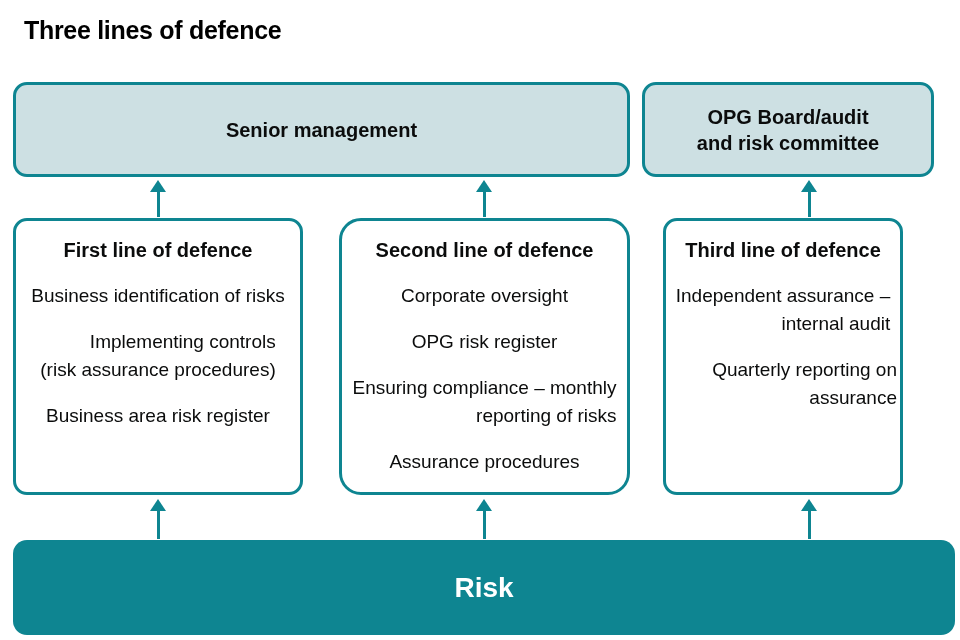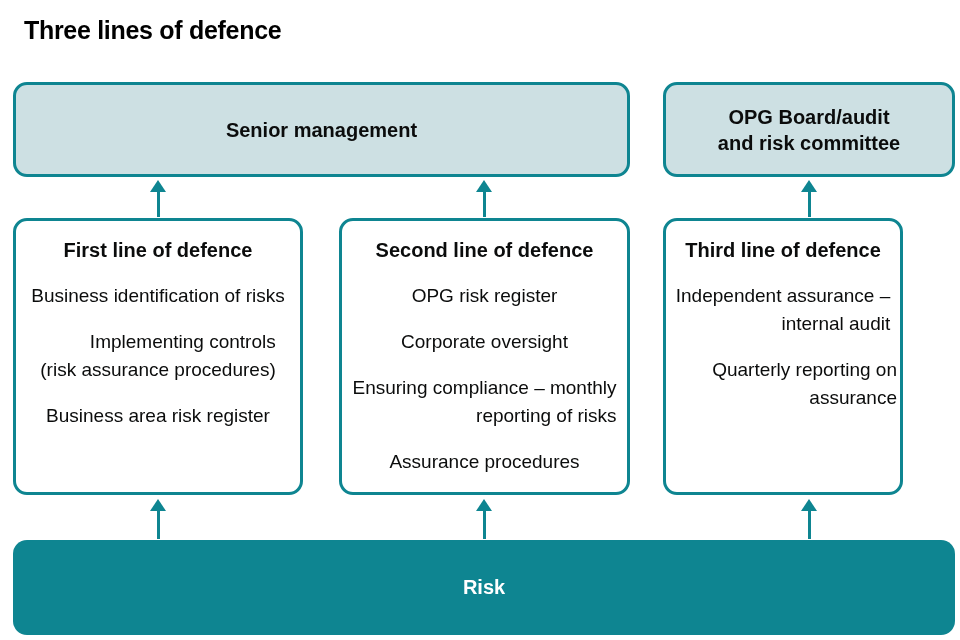--- a/index.html
+++ b/index.html
@@ -27,53 +27,53 @@
     border:3px solid var(--teal);
     border-radius:14px;
     display:flex;flex-direction:column;align-items:center;
   }
   .top-box{
     background:var(--light-fill);
     top:82px;height:95px;
     justify-content:center;
   }
   .senior{left:13px;width:617px;}
-  .opg{left:663px;width:292px;}
+  .opg{left:642px;width:292px;}
   .top-box .box-label{
     font-size:20px;font-weight:bold;line-height:26px;
     text-align:center;white-space:pre-line;
   }
   .col-box{
     background:#fff;
     top:218px;height:277px;
     padding:15px 3px 0 3px;
     justify-content:flex-start;
   }
   .col-1{left:13px;width:290px;}
-  .col-2{left:339px;width:291px;}
+  .col-2{left:339px;width:291px;border-radius:22px;}
   .col-3{left:663px;width:240px;}
   .col-heading{
     margin:0 0 18px 0;
     font-size:20px;font-weight:bold;line-height:28px;
     text-align:center;
   }
   .col-item{
     margin:0 0 18px 0;
     font-size:19px;line-height:28px;
     text-align:right;white-space:pre-line;
   }
   .risk-bar{
     position:absolute;left:13px;top:540px;width:942px;height:95px;
     box-sizing:border-box;
     background:var(--teal);
     border-radius:14px;
     display:flex;align-items:center;justify-content:center;
   }
   .risk-label{
-    color:#fff;font-size:20px;font-weight:bold;
+    color:#fff;font-size:28px;font-weight:bold;
   }
   .arrow-up{
     position:absolute;width:16px;
     display:flex;flex-direction:column;align-items:center;
   }
   .arrow-row-top{top:180px;height:37px;}
   .arrow-row-bottom{top:499px;height:40px;}
   .arrow-head{
     width:0;height:0;
     border-left:8px solid transparent;
@@ -116,22 +116,22 @@
   <div class="box col-box col-1">
     <p class="col-heading">First line of defence</p>
     <p class="col-item">Business identification of risks</p>
     <p class="col-item">Implementing controls
 (risk assurance procedures)</p>
     <p class="col-item">Business area risk register</p>
   </div>
 
   <div class="box col-box col-2">
     <p class="col-heading">Second line of defence</p>
+    <p class="col-item">Corporate oversight</p>
     <p class="col-item">OPG risk register</p>
-    <p class="col-item">Corporate oversight</p>
     <p class="col-item">Ensuring compliance – monthly
 reporting of risks</p>
     <p class="col-item">Assurance procedures</p>
   </div>
 
   <div class="box col-box col-3">
     <p class="col-heading">Third line of defence</p>
     <p class="col-item">Independent assurance –
 internal audit</p>
     <p class="col-item">Quarterly reporting on assurance</p>

